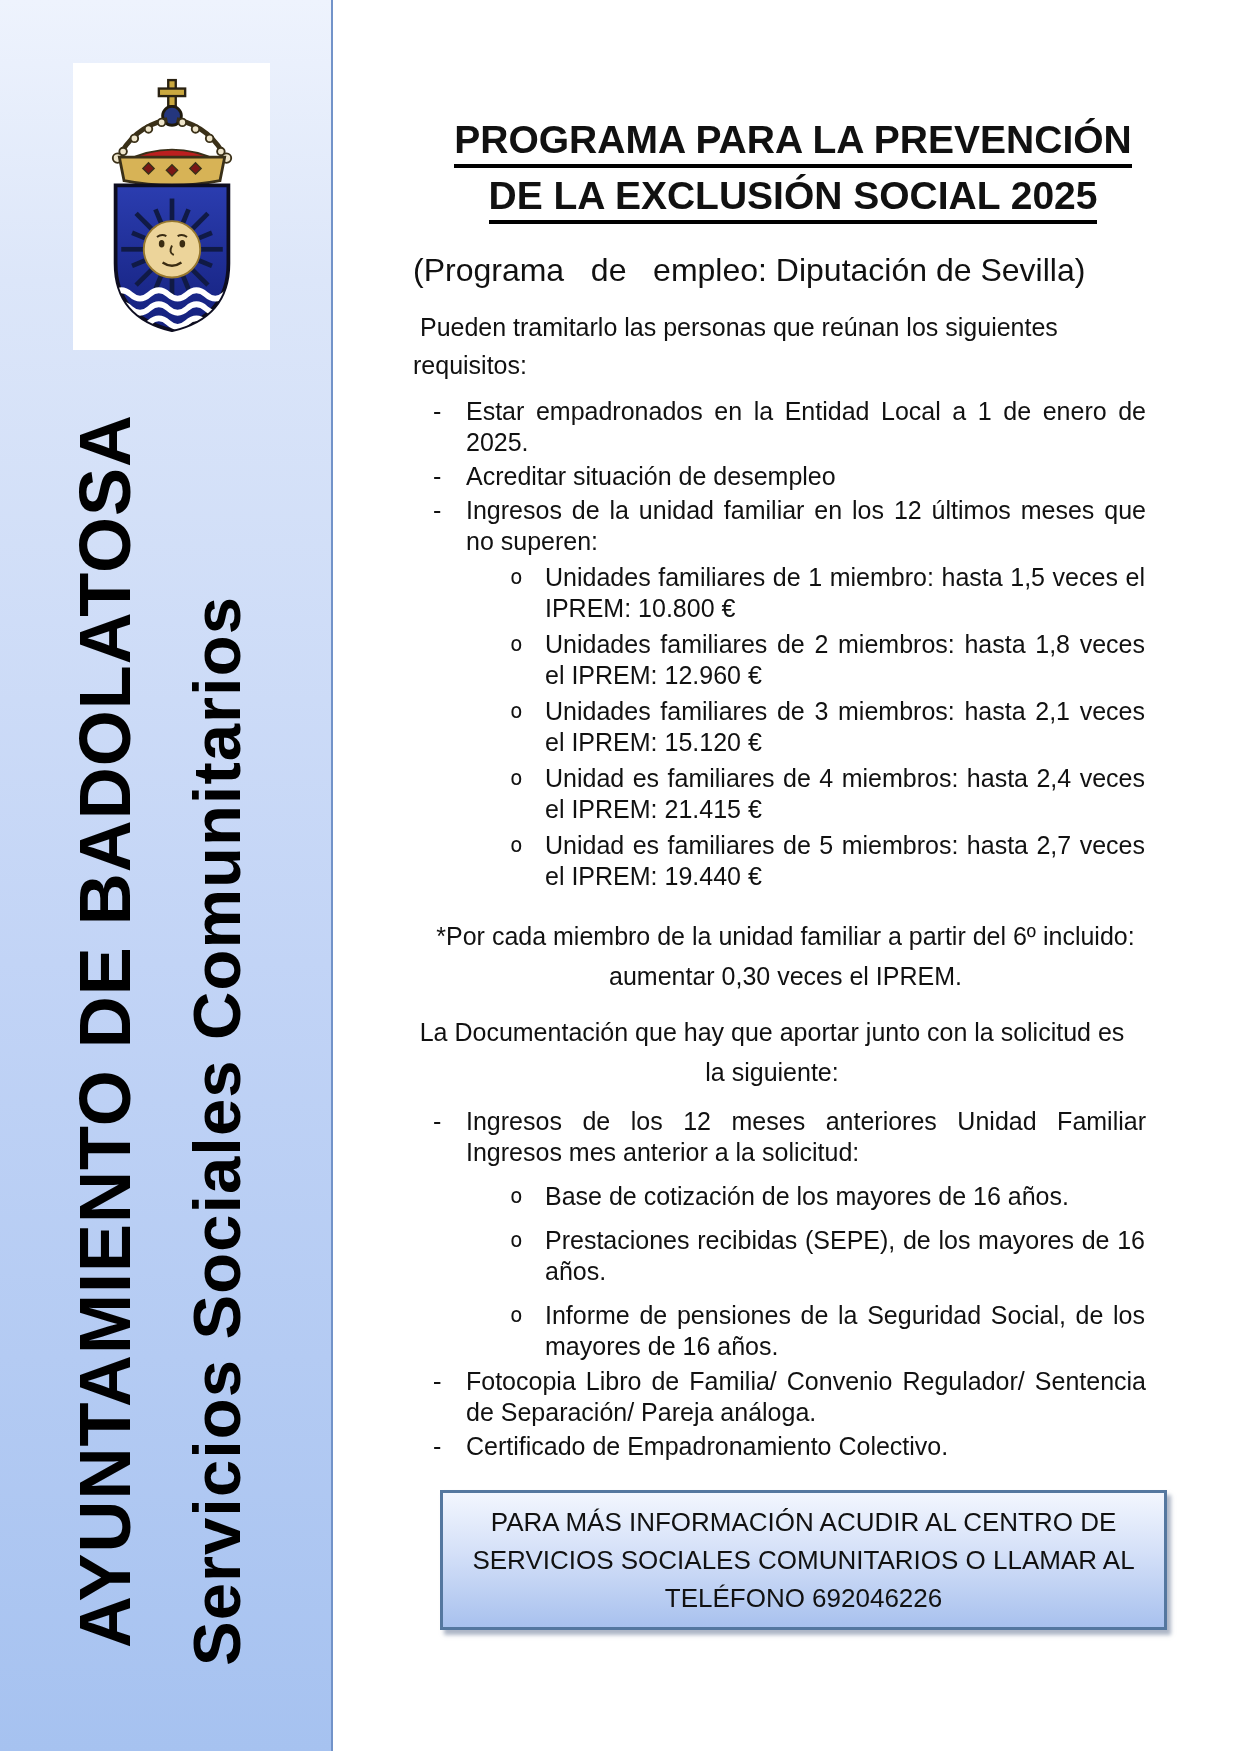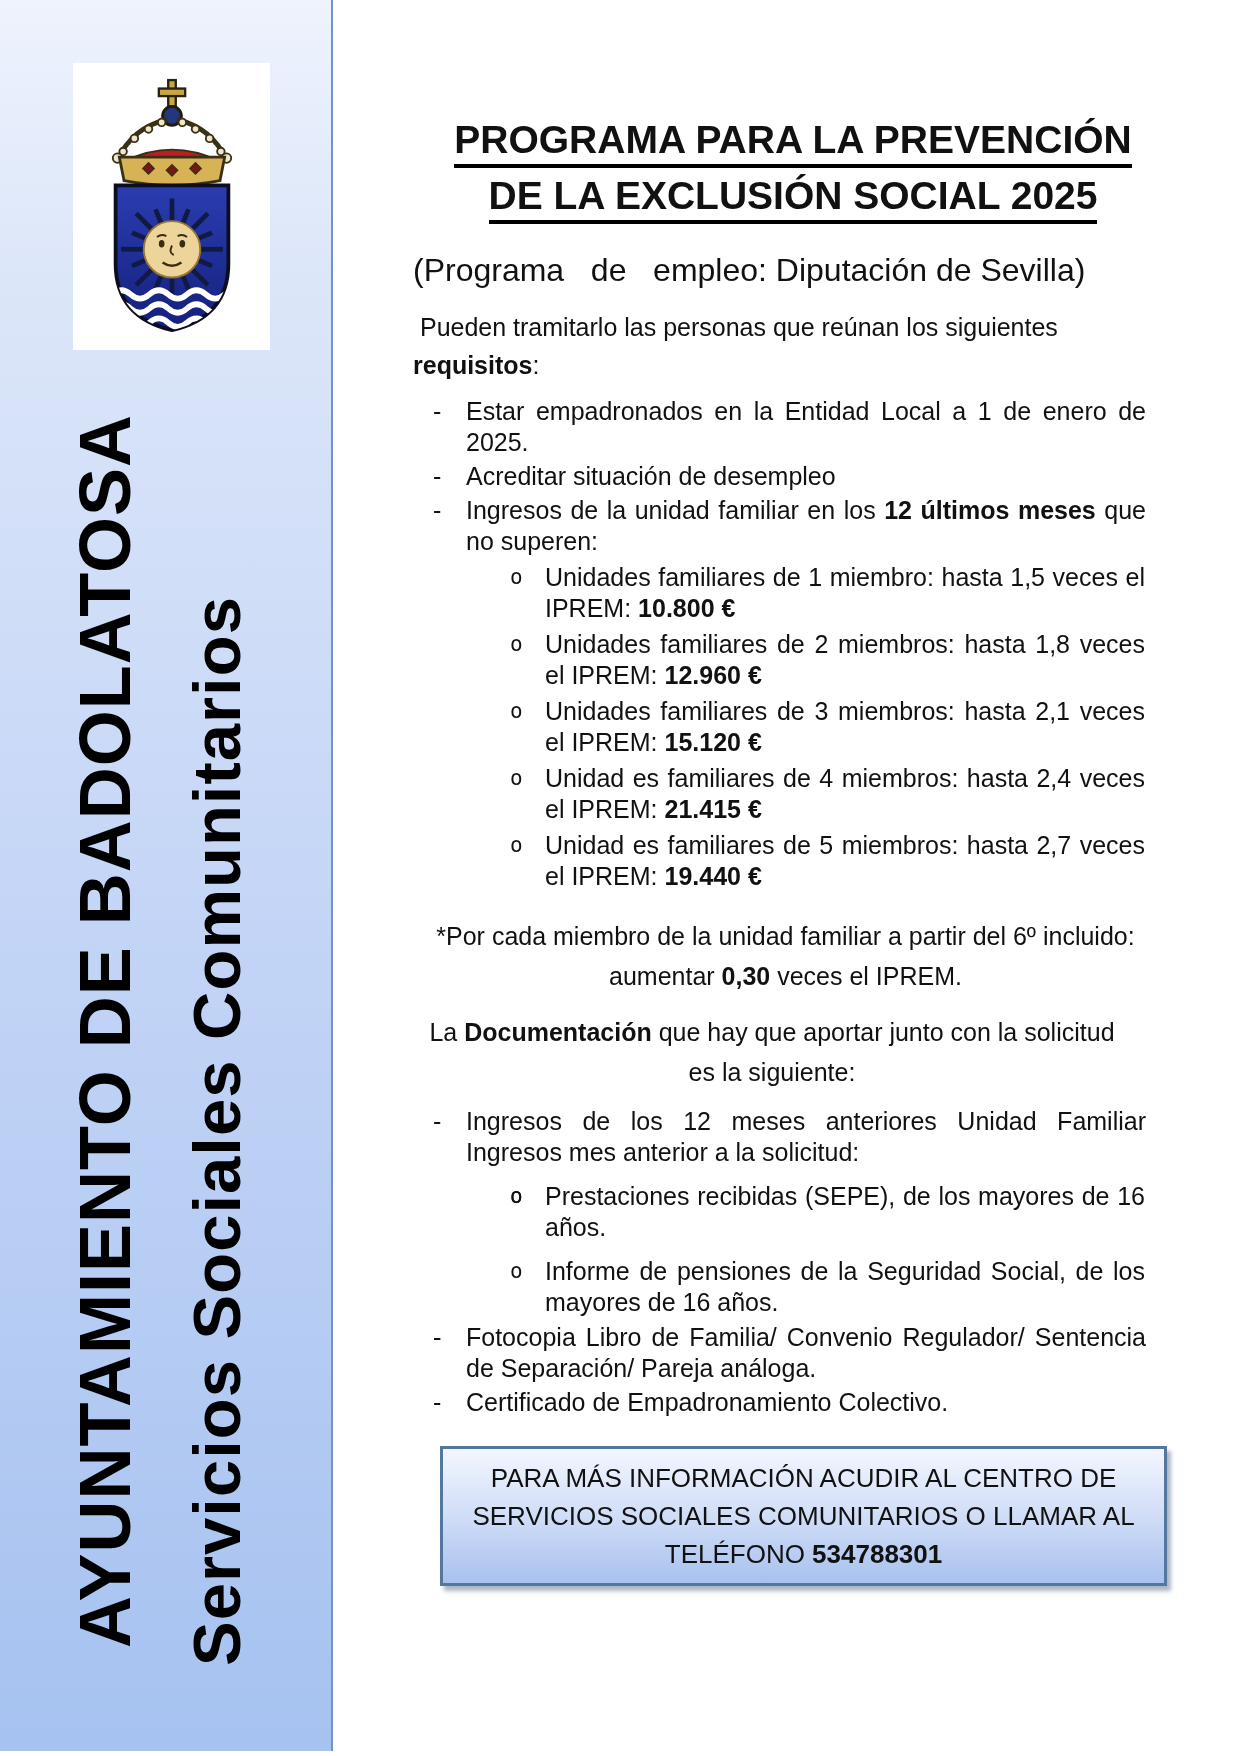--- a/index.html
+++ b/index.html
@@ -34,21 +34,21 @@
     position:absolute;left:333px;top:0;width:910px;box-sizing:border-box;
     padding:112px 70px 0 80px;font-size:25px;line-height:31px;
   }
   .title{text-align:center;font-weight:bold;font-size:39px;line-height:56px;margin:0 0 30px 0;}
   .title .tline{display:block;}
   .title .tline span{border-bottom:4px solid #000;padding-bottom:3px;}
   .subtitle{font-size:32px;line-height:32px;white-space:pre-wrap;margin:0 0 22px 0;}
   .para{margin:0;max-width:745px;line-height:40px;}
   .intro{white-space:pre-wrap;line-height:38px;margin-bottom:12px;}
   .doc-intro{max-width:718px;}
-  .b{font-weight:bold;}
+  .b{font-weight:normal;}
   
   .li{position:relative;text-align:justify;}
   .li .marker{position:absolute;top:0;}
   .li.dash{padding-left:53px;width:680px;}
   .li.dash .marker{left:20px;}
   .li.circ{padding-left:132px;width:600px;}
   .li.circ .marker{left:97px;font-size:21px;font-family:"DejaVu Sans Mono",monospace;}
   .req-list{margin-top:12px;}
   .req-list .li + .li{margin-top:3px;}
   .iprem-list .li{margin-top:5px;}
@@ -212,20 +212,21 @@
   <div class="doc-first">
     <div class="li dash">
       <span class="marker">-</span>
       <span>Ingresos de los 12 meses anteriores Unidad Familiar Ingresos mes anterior a la solicitud:</span>
     </div>
   </div>
 
   <div class="doc-sub-list">
     <div class="li circ">
       <span class="marker">o</span>
+      <span>Base de cotización de los mayores de 16 años.</span>
     </div>
     <div class="li circ">
       <span class="marker">o</span>
       <span>Prestaciones recibidas (SEPE), de los mayores de 16 años.</span>
     </div>
     <div class="li circ">
       <span class="marker">o</span>
       <span>Informe de pensiones de la Seguridad Social, de los mayores de 16 años.</span>
     </div>
   </div>
@@ -238,16 +239,16 @@
       <span class="marker">-</span>
       <span>Fotocopia Libro de Familia/ Convenio Regulador/ Sentencia de Separación/ Pareja análoga.</span>
     </div>
     <div class="li dash">
       <span class="marker">-</span>
       <span>Certificado de Empadronamiento Colectivo.</span>
     </div>
   </div>
 
   <div class="info-box">
-    <div class="ib-text"><span>PARA MÁS INFORMACIÓN ACUDIR AL CENTRO DE SERVICIOS SOCIALES COMUNITARIOS O LLAMAR AL TELÉFONO </span><span class="b">534788301</span></div>
+    <div class="ib-text"><span>PARA MÁS INFORMACIÓN ACUDIR AL CENTRO DE SERVICIOS SOCIALES COMUNITARIOS O LLAMAR AL TELÉFONO </span><span class="b">692046226</span></div>
   </div>
 
 </div>
 
 </body></html>

